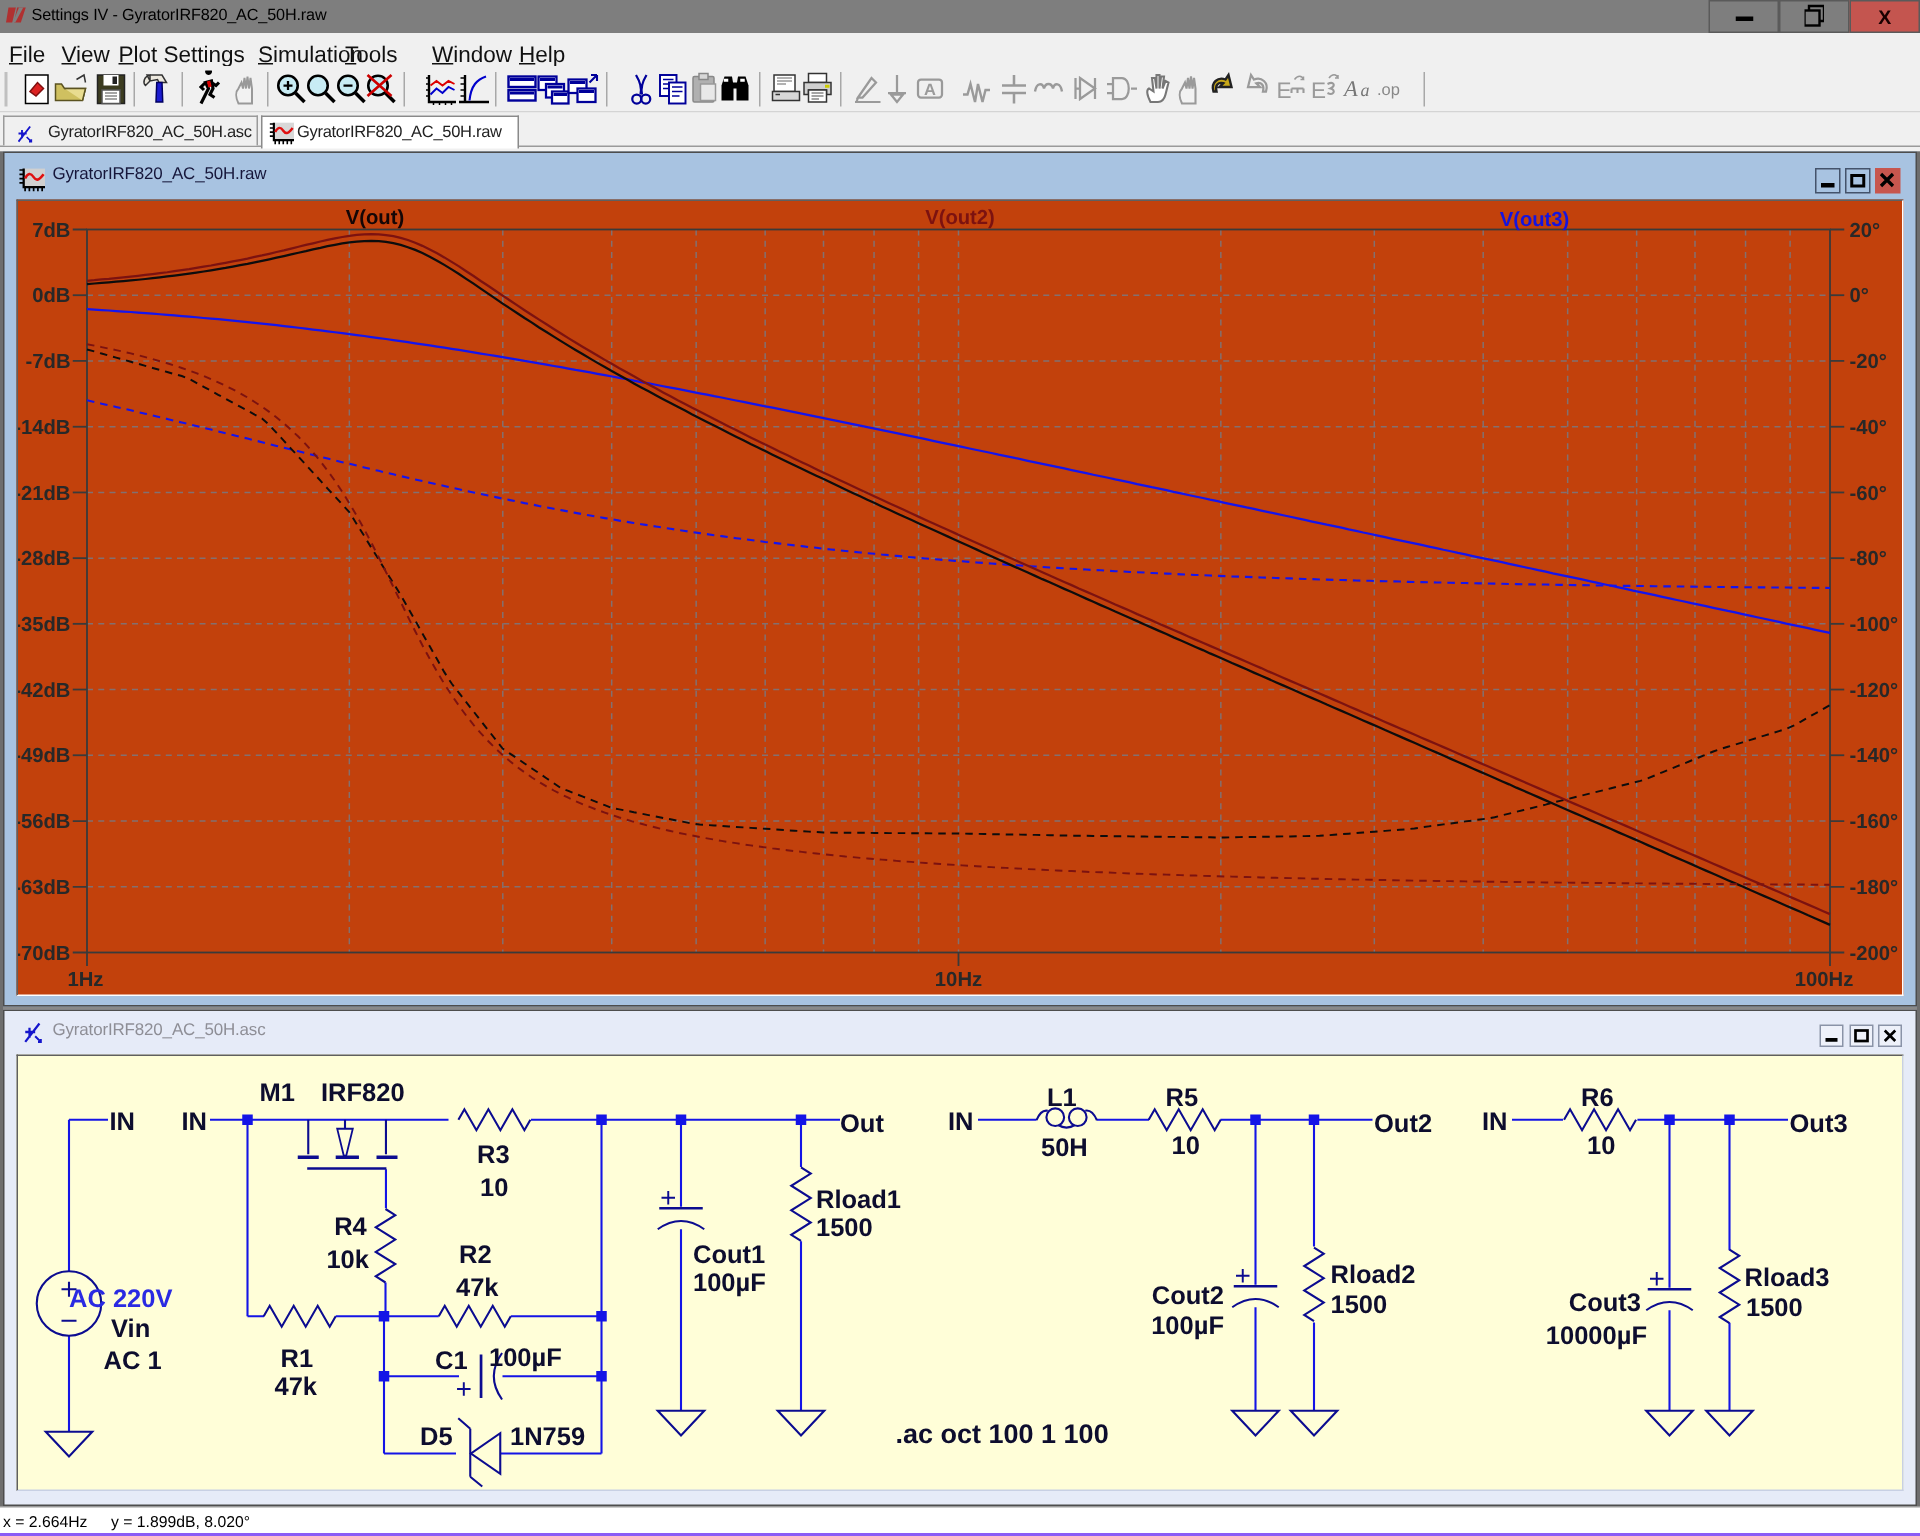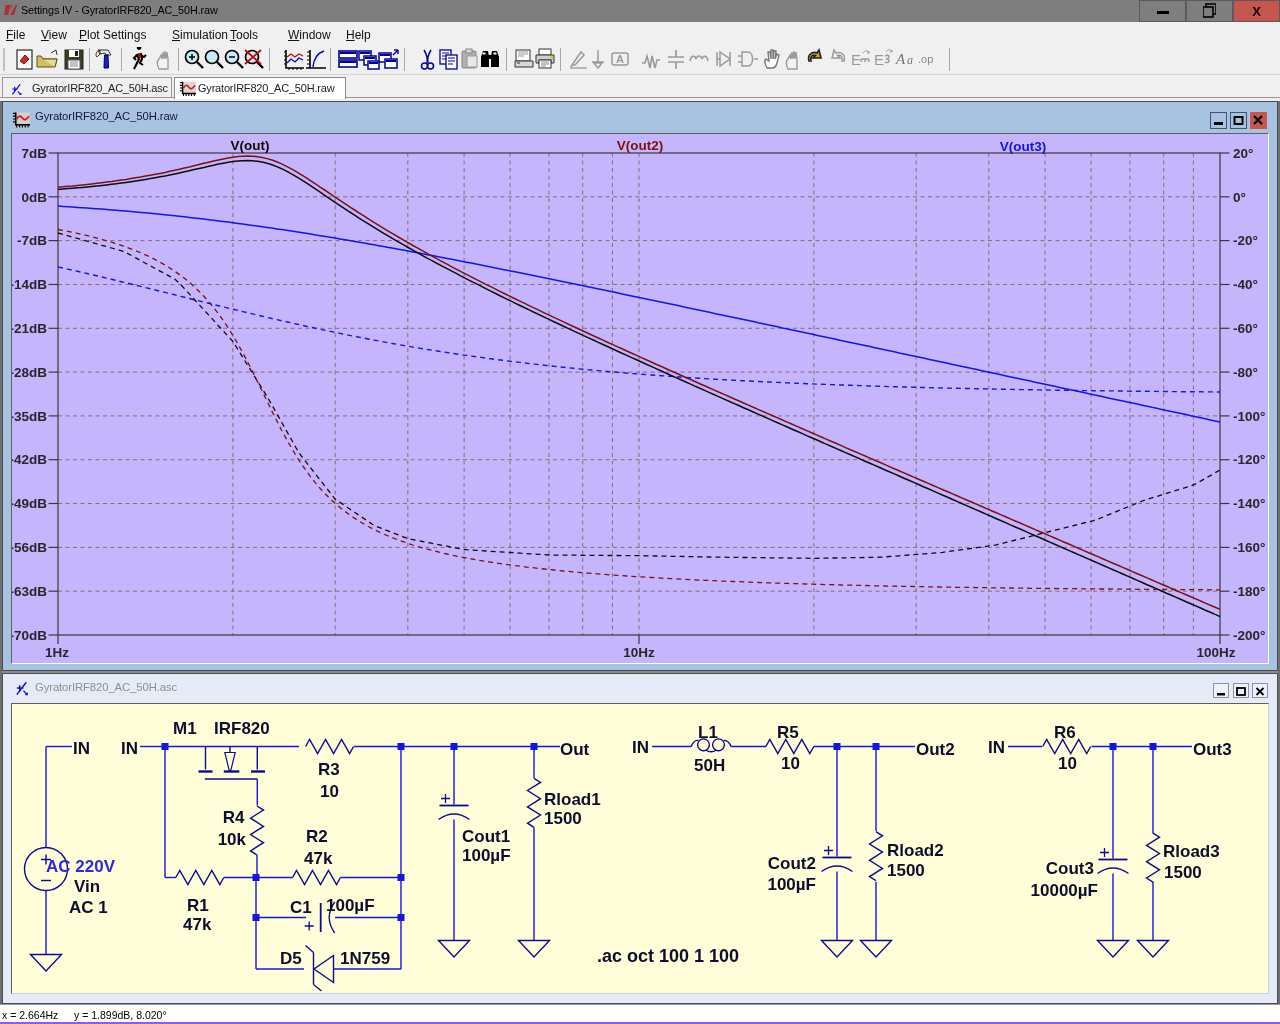--- a/index.html
+++ b/index.html
@@ -1,19 +1,19 @@
 <!DOCTYPE html>
 <html><head><meta charset="utf-8"><style>
 *{margin:0;padding:0;box-sizing:border-box}
 body{width:1280px;height:1024px;position:relative;font-family:"Liberation Sans",sans-serif;background:#f0f0f0;overflow:hidden}
 .abs{position:absolute}
 .titlebar{left:0;top:0;width:1280px;height:22px;background:#7e7e7e}
 .ttext{left:21px;top:4px;font-size:10.8px;letter-spacing:-0.1px;color:#000}
 .wbtn{top:0;height:22px;text-align:center;border:1px solid #5a5a5a}
-.menubar{left:0;top:22px;width:1280px;height:22px;background:#f0f0f0;font-size:12px;color:#111}
+.menubar{left:0;top:22px;width:1280px;height:22px;background:#f0f0f0;font-size:15px;color:#111}
 .menubar span{position:absolute;top:6px}
 .menubar u{text-decoration:underline}
 .toolbar{left:0;top:44px;width:1280px;height:31px;background:#f0f0f0;border-bottom:1px solid #d4d4d4}
 .tsep{position:absolute;top:4px;width:1px;height:23px;background:#a8a8a8}
 .ticon{position:absolute;top:3px;width:24px;height:25px}
 .tabs{left:0;top:75px;width:1280px;height:26px;background:#f0f0f0}
 .tab{position:absolute;font-size:11px;color:#222;letter-spacing:-0.2px}
 .mdi{left:0;top:101px;width:1280px;height:903px;background:#8a8a8a}
 .statusbar{left:0;top:1004px;width:1280px;height:20px;background:#fff;border-top:1px solid #9a9a9a;border-bottom:2px solid #8b5cf6;font-size:10.5px;color:#000}
 </style></head><body>
@@ -255,21 +255,21 @@
   <div class="abs" style="left:32px;top:8px;font-size:11.3px;letter-spacing:-0.1px;color:#16163a">GyratorIRF820_AC_50H.raw</div>
   <div class="abs" style="left:1207px;top:10px;width:17px;height:17px;border:1px solid #44536b"><svg width="15" height="15">
           <rect x="3" y="9" width="9" height="3" fill="#000"></rect>
         </svg></div>
   <div class="abs" style="left:1227px;top:10px;width:17px;height:17px;border:1px solid #44536b"><svg width="15" height="15">
           <rect x="3.5" y="4" width="8" height="7" fill="none" stroke="#000" stroke-width="2"></rect>
         </svg></div>
   <div class="abs" style="left:1247px;top:10px;width:17px;height:17px;background:#c7564e"><svg width="17" height="17">
           <path d="M4 4 L12 12 M12 4 L4 12" stroke="#000" stroke-width="2.2"></path>
         </svg></div>
-  <div class="abs" style="left:8px;top:31px;width:1258px;height:531px;background:#c4b5fd;border-top:1px solid #5f5f5f;border-left:1px solid #5f5f5f;border-right:1px solid #fff;border-bottom:1px solid #fff">
+  <div class="abs" style="left:8px;top:31px;width:1258px;height:531px;background:#c2410c;border-top:1px solid #5f5f5f;border-left:1px solid #5f5f5f;border-right:1px solid #fff;border-bottom:1px solid #fff">
 <svg width="1256" height="529" viewBox="12 134 1256 529" style="position:absolute;left:0;top:0">
 <g stroke="#837070" stroke-width="1" stroke-dasharray="4 3.5" fill="none">
 <line x1="232.9" y1="153" x2="232.9" y2="635"></line>
             <line x1="335.2" y1="153" x2="335.2" y2="635"></line>
             <line x1="407.8" y1="153" x2="407.8" y2="635"></line>
             <line x1="464.1" y1="153" x2="464.1" y2="635"></line>
             <line x1="510.1" y1="153" x2="510.1" y2="635"></line>
             <line x1="549.0" y1="153" x2="549.0" y2="635"></line>
             <line x1="582.7" y1="153" x2="582.7" y2="635"></line>
             <line x1="612.4" y1="153" x2="612.4" y2="635"></line>

